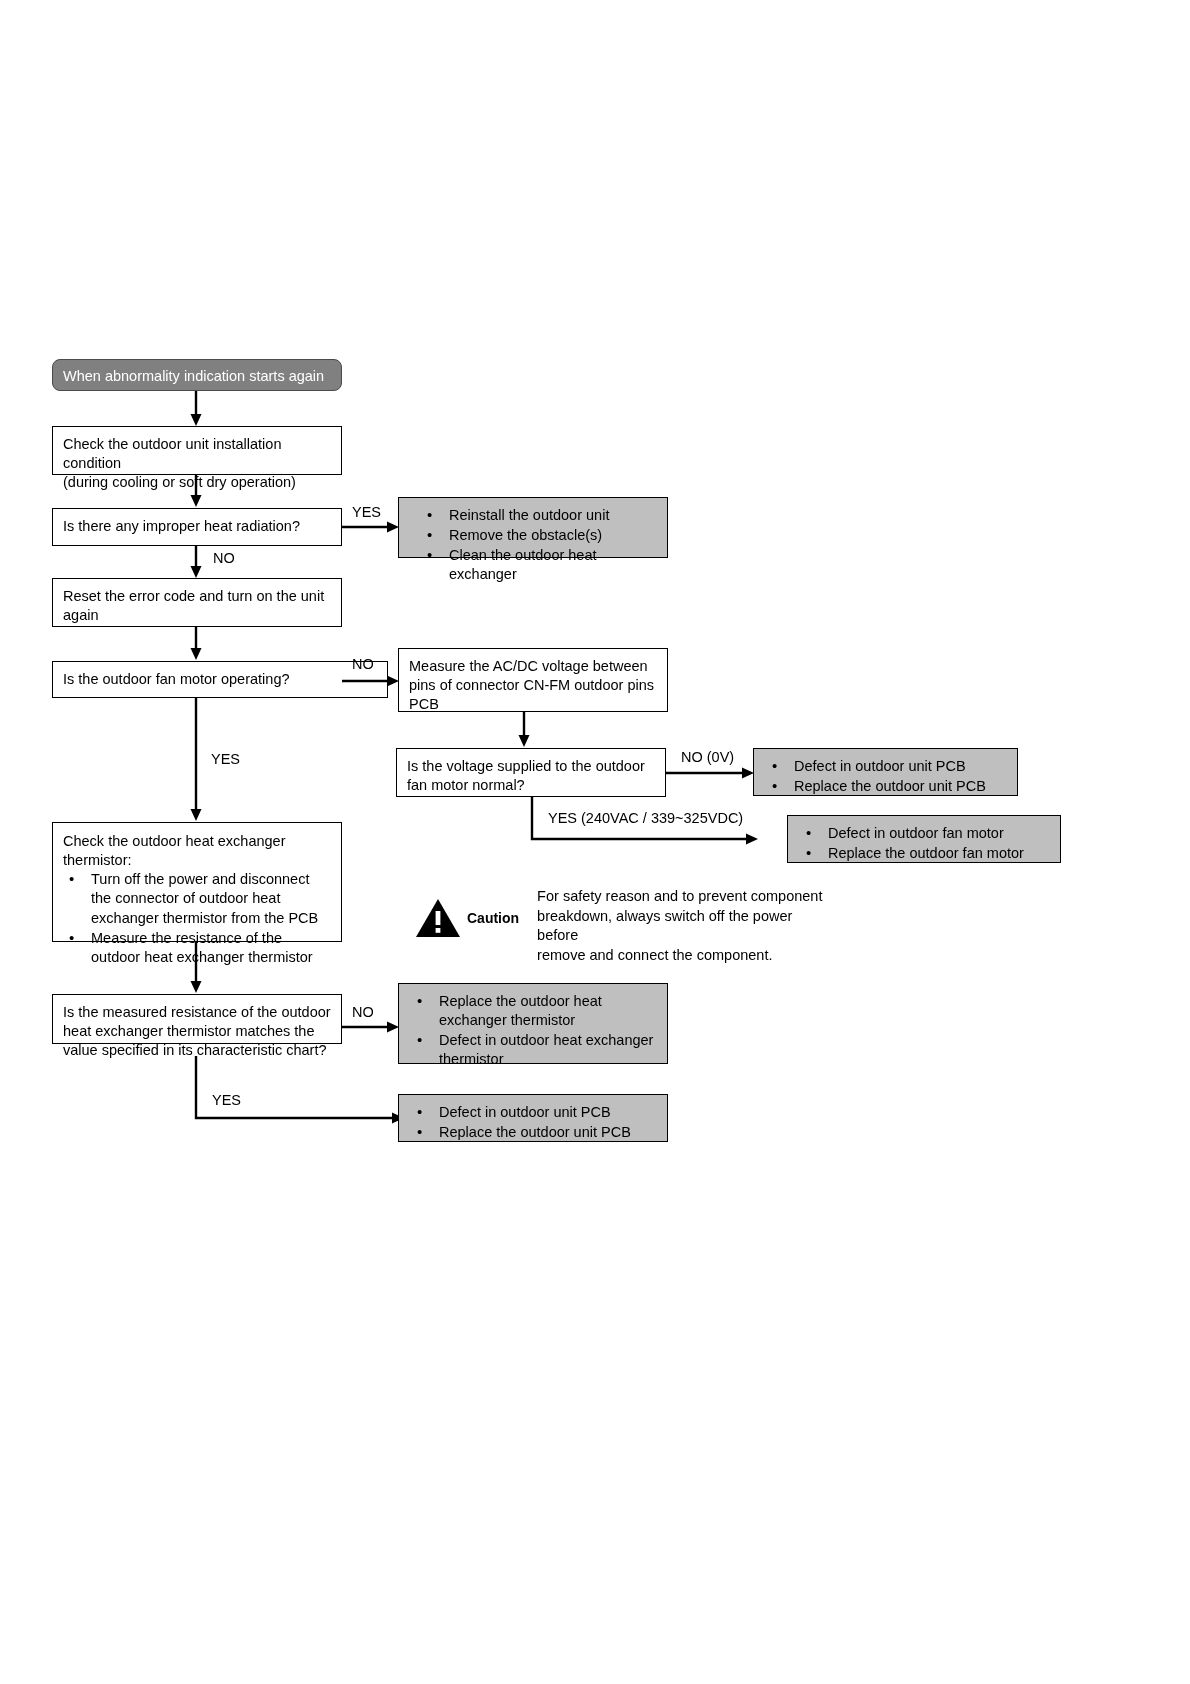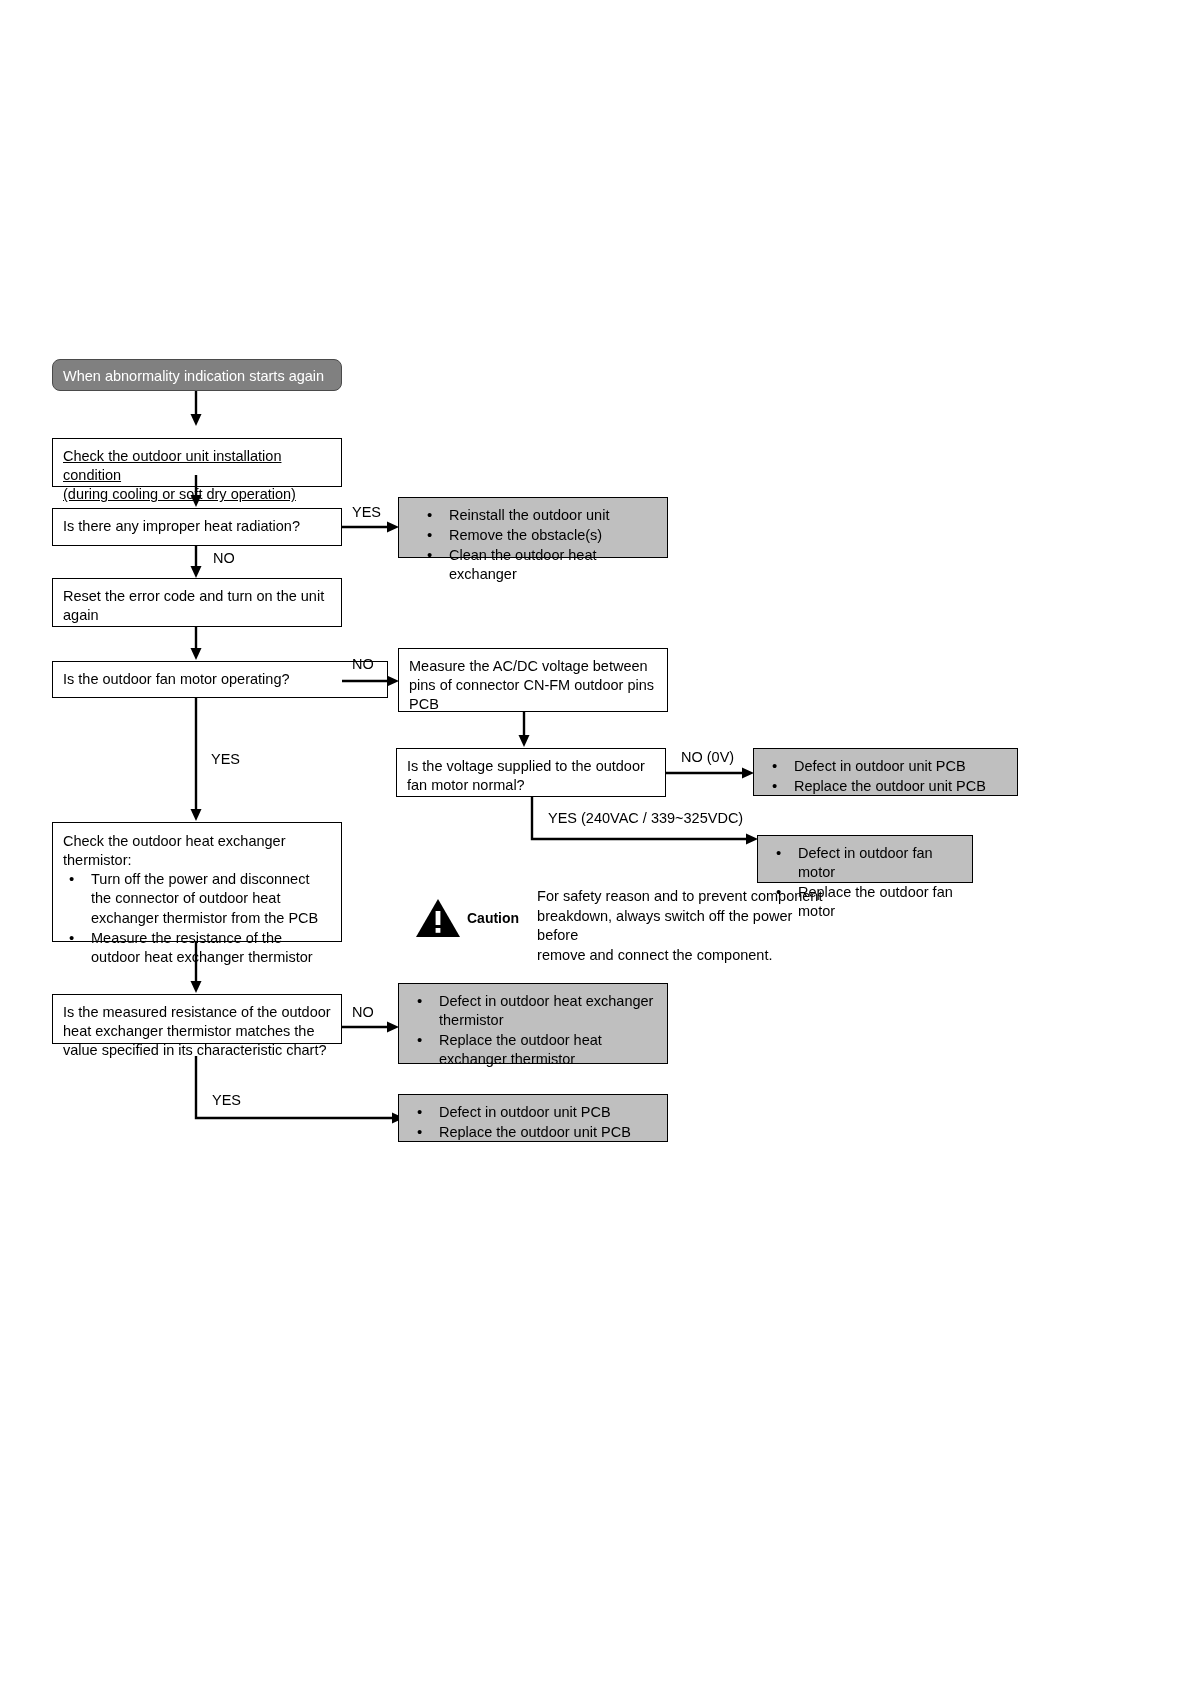--- a/index.html
+++ b/index.html
@@ -109,21 +109,21 @@
     <span>When abnormality indication starts again</span>
   </div>
 
   <div class="connector" style="left:188px; top:391px; width:20px; height:36px;">
     <svg width="20" height="36" viewBox="0 0 20 36">
       <line x1="8" y1="0" x2="8" y2="26" stroke="#000" stroke-width="2.4"></line>
       <polygon points="8,35 2.5,23 13.5,23" fill="#000"></polygon>
     </svg>
   </div>
 
-  <div class="node" style="left:52px; top:438px; width:290px; height:49px;text-decoration:underline;">
+  <div class="node" style="left:52px; top:426px; width:290px; height:49px;">
     <div>Check the outdoor unit installation condition</div>
     <div>(during cooling or soft dry operation)</div>
   </div>
 
   <div class="connector" style="left:188px; top:475px; width:20px; height:33px;">
     <svg width="20" height="33" viewBox="0 0 20 33">
       <line x1="8" y1="0" x2="8" y2="23" stroke="#000" stroke-width="2.4"></line>
       <polygon points="8,32 2.5,20 13.5,20" fill="#000"></polygon>
     </svg>
   </div>
@@ -214,21 +214,21 @@
   </div>
 
   <div class="connector" style="left:524px; top:797px; width:238px; height:52px;">
     <svg width="238" height="52" viewBox="0 0 238 52">
       <polyline points="8,0 8,42 224,42" fill="none" stroke="#000" stroke-width="2.4"></polyline>
       <polygon points="234,42 222,36.5 222,47.5" fill="#000"></polygon>
     </svg>
   </div>
   <div class="edge-label" style="left:548px; top:811px;">YES (240VAC / 339~325VDC)</div>
 
-  <div class="node gray" style="left:757px; top:815px; width:216px; height:48px;margin-top:20px;">
+  <div class="node gray" style="left:787px; top:815px; width:274px; height:48px;">
     <ul>
       <li>Defect in outdoor fan motor</li>
       <li>Replace the outdoor fan motor</li>
     </ul>
   </div>
 
   <div class="connector" style="left:188px; top:698px; width:20px; height:124px;">
     <svg width="20" height="124" viewBox="0 0 20 124">
       <line x1="8" y1="0" x2="8" y2="113" stroke="#000" stroke-width="2.4"></line>
       <polygon points="8,123 2.5,111 13.5,111" fill="#000"></polygon>
@@ -277,22 +277,22 @@
   <div class="connector" style="left:342px; top:1012px; width:62px; height:26px;">
     <svg width="62" height="26" viewBox="0 0 62 26">
       <line x1="0" y1="15" x2="48" y2="15" stroke="#000" stroke-width="2.4"></line>
       <polygon points="57,15 45,9.5 45,20.5" fill="#000"></polygon>
     </svg>
   </div>
   <div class="edge-label" style="left:352px; top:1005px;">NO</div>
 
   <div class="node gray" style="left:398px; top:983px; width:270px; height:81px;">
     <ul>
+      <li>Replace the outdoor heat exchanger thermistor</li>
       <li>Defect in outdoor heat exchanger thermistor</li>
-      <li>Replace the outdoor heat exchanger thermistor</li>
     </ul>
   </div>
 
   <div class="connector" style="left:188px; top:1056px; width:220px; height:78px;">
     <svg width="220" height="78" viewBox="0 0 220 78">
       <polyline points="8,0 8,62 206,62" fill="none" stroke="#000" stroke-width="2.4"></polyline>
       <polygon points="216,62 204,56.5 204,67.5" fill="#000"></polygon>
     </svg>
   </div>
   <div class="edge-label" style="left:212px; top:1093px;">YES</div>

